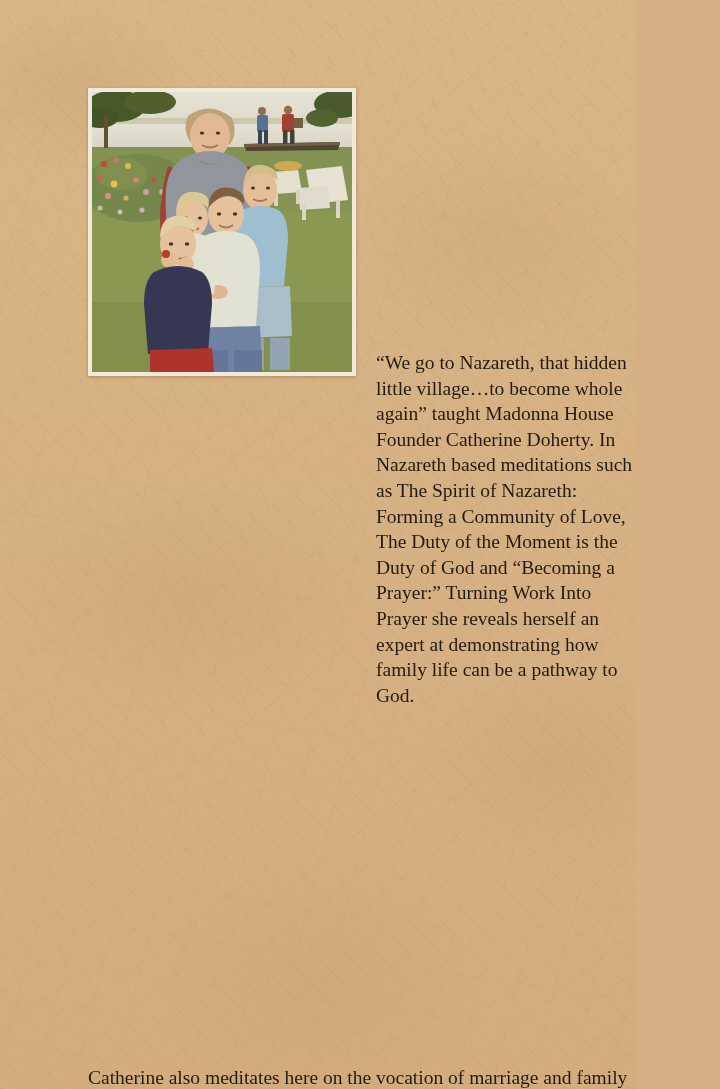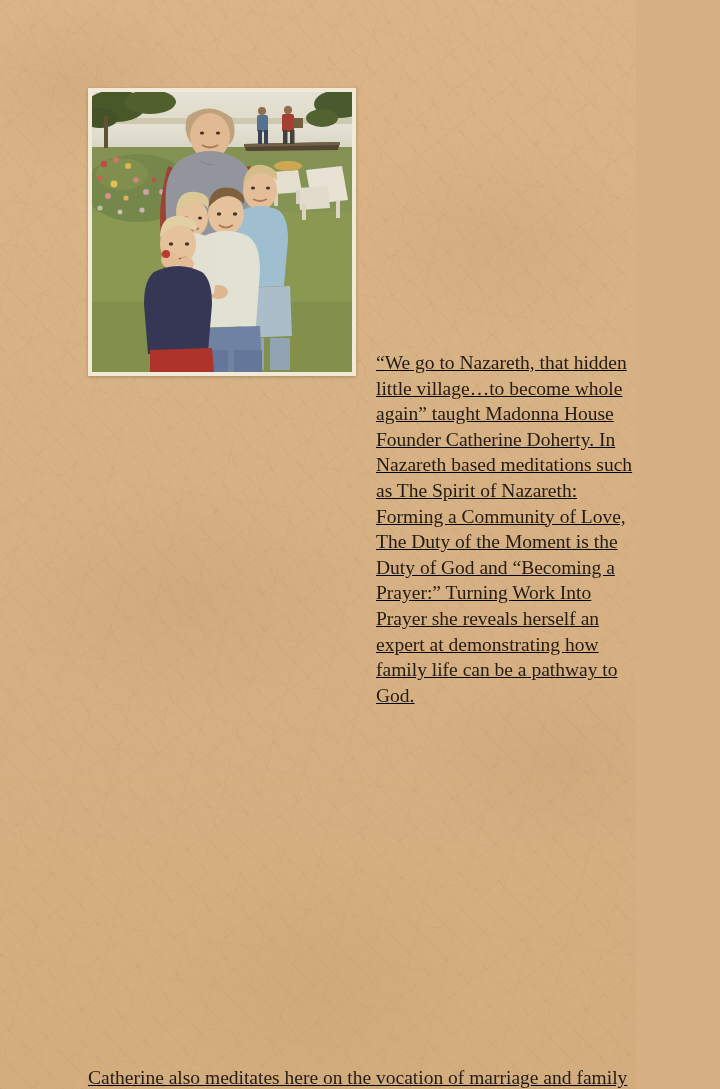--- a/index.html
+++ b/index.html
@@ -26,21 +26,20 @@
       radial-gradient(ellipse 260px 160px at 30% 55%, rgba(165,125,82,.12), rgba(0,0,0,0) 72%),
       radial-gradient(ellipse 200px 140px at 88% 70%, rgba(168,128,84,.12), rgba(0,0,0,0) 70%),
       radial-gradient(ellipse 240px 180px at 50% 90%, rgba(168,128,84,.10), rgba(0,0,0,0) 72%),
       repeating-linear-gradient(47deg,  rgba(150,112,70,.075) 0 1px, rgba(0,0,0,0) 1px 23px),
       repeating-linear-gradient(-38deg, rgba(150,112,70,.065) 0 1px, rgba(0,0,0,0) 1px 31px),
       repeating-linear-gradient(8deg,   rgba(150,112,70,.05)  0 1px, rgba(0,0,0,0) 1px 44px),
       repeating-linear-gradient(104deg, rgba(150,112,70,.055) 0 1px, rgba(0,0,0,0) 1px 37px),
       repeating-linear-gradient(71deg,  rgba(185,150,108,.10) 0 1px, rgba(0,0,0,0) 1px 17px),
       linear-gradient(#d9b587, #d4ad7f);
     box-sizing: border-box;
-    text-decoration: underline;
   }
   
   #cover::before {
     content: "";
     position: absolute;
     inset: 0;
     pointer-events: none;
     background-image:
       radial-gradient(circle 1px at 13% 17%, rgba(150,112,70,.22), rgba(0,0,0,0)),
       radial-gradient(circle 1px at 41% 9%,  rgba(150,112,70,.18), rgba(0,0,0,0)),

